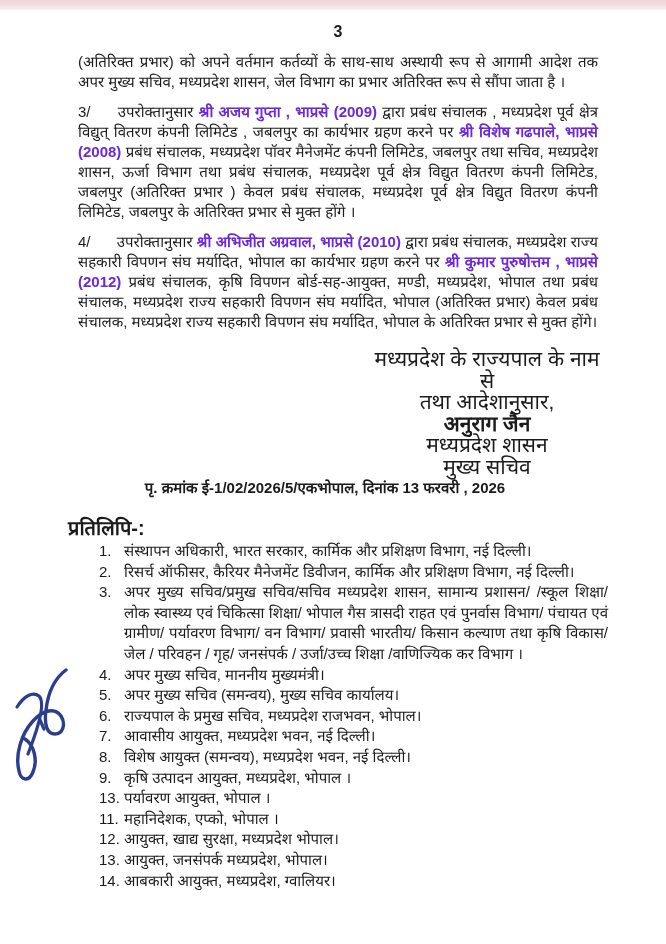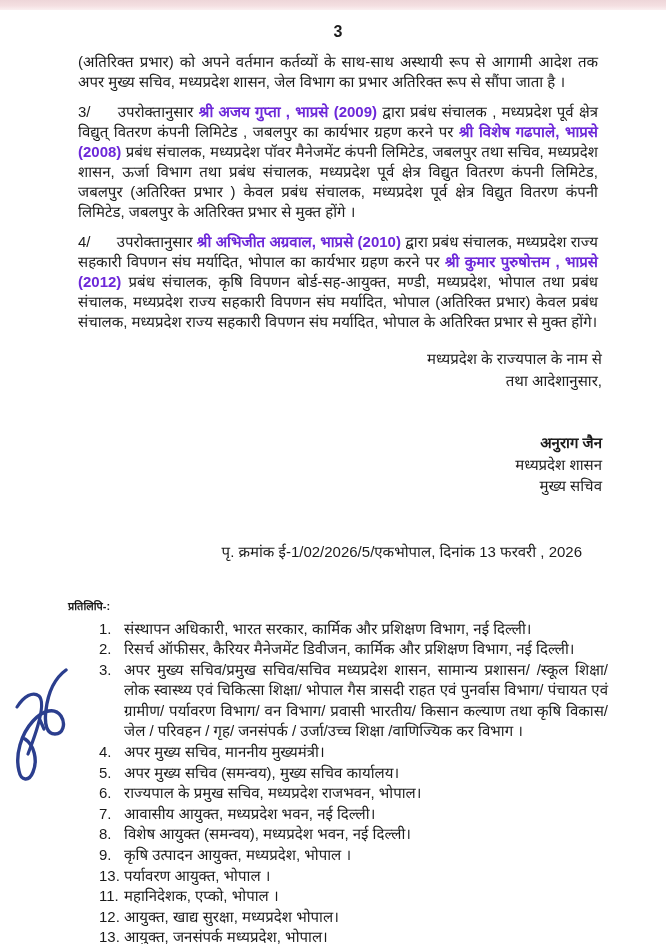--- a/index.html
+++ b/index.html
@@ -37,39 +37,39 @@
     line-height: 20px;
     text-align: justify;
   }
   .mt-para1 { margin-top: 17px; }
   .mt-para  { margin-top: 28px; }
   .para-num { display: inline-block; margin-right: 22px; }
   b { color: #6d28d9; }
   .sig-block {
     width: 230px;
     margin: 16px 6px 0 auto;
-    text-align: right;
-    font-size: 15px;
+    text-align: center;
+    font-size: 21px;
     line-height: 21.5px;
   }
-  .sig-name { font-weight: bold; margin-top: 41px; }
+  .sig-name { font-weight: bold; }
   .ref-row {
     display: flex;
-    justify-content: flex-end;
+    justify-content: center;
     align-items: baseline;
     font-size: 15px;
-    font-weight: normal;
+    font-weight: bold;
     line-height: 20px;
     margin-top: 1px;
   }
-  .ref-right { padding-right: 26px; margin-top: 44px; }
+  .ref-right { padding-right: 26px; }
   .copy-heading {
-    font-size: 11px;
+    font-size: 20px;
     font-weight: bold;
-    margin-top: 34px;
+    margin-top: 20px;
     line-height: 21px;
   }
   .copy-list { margin-top: 2px; padding-left: 31px; }
   .copy-item {
     display: flex;
     font-size: 15px;
     line-height: 20.6px;
     text-align: justify;
   }
   .copy-num { width: 25px; flex-shrink: 0; }

